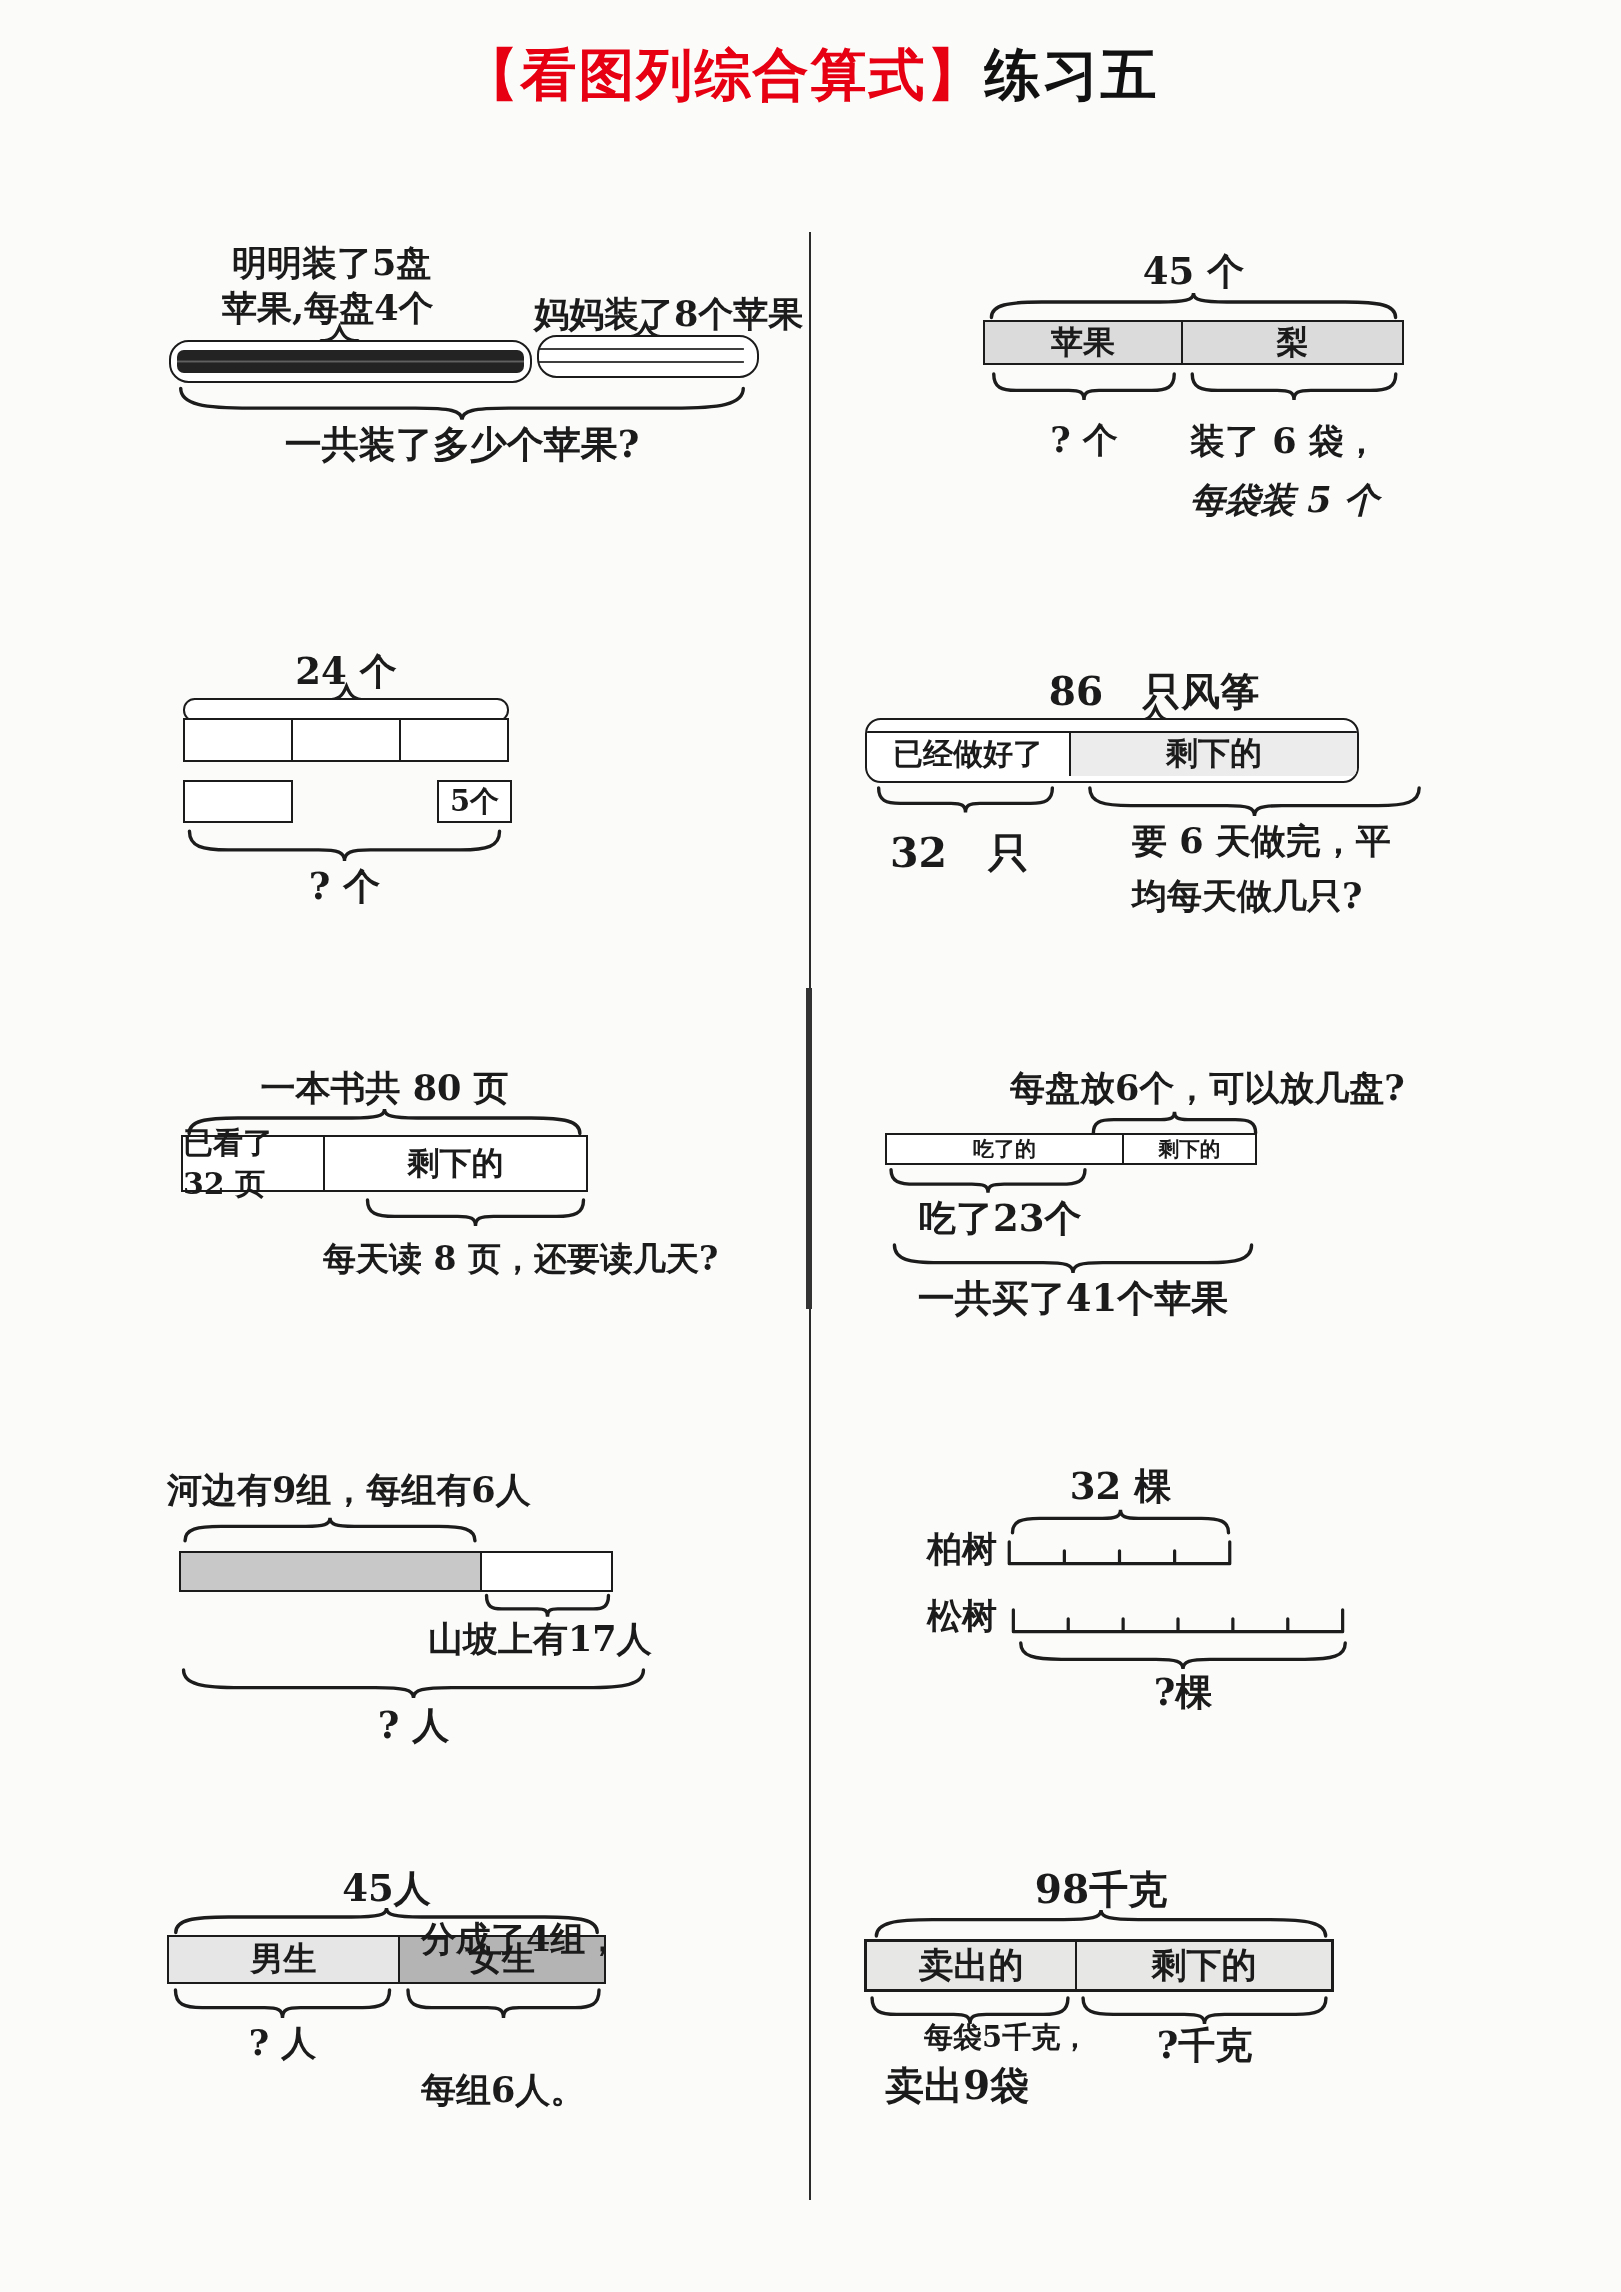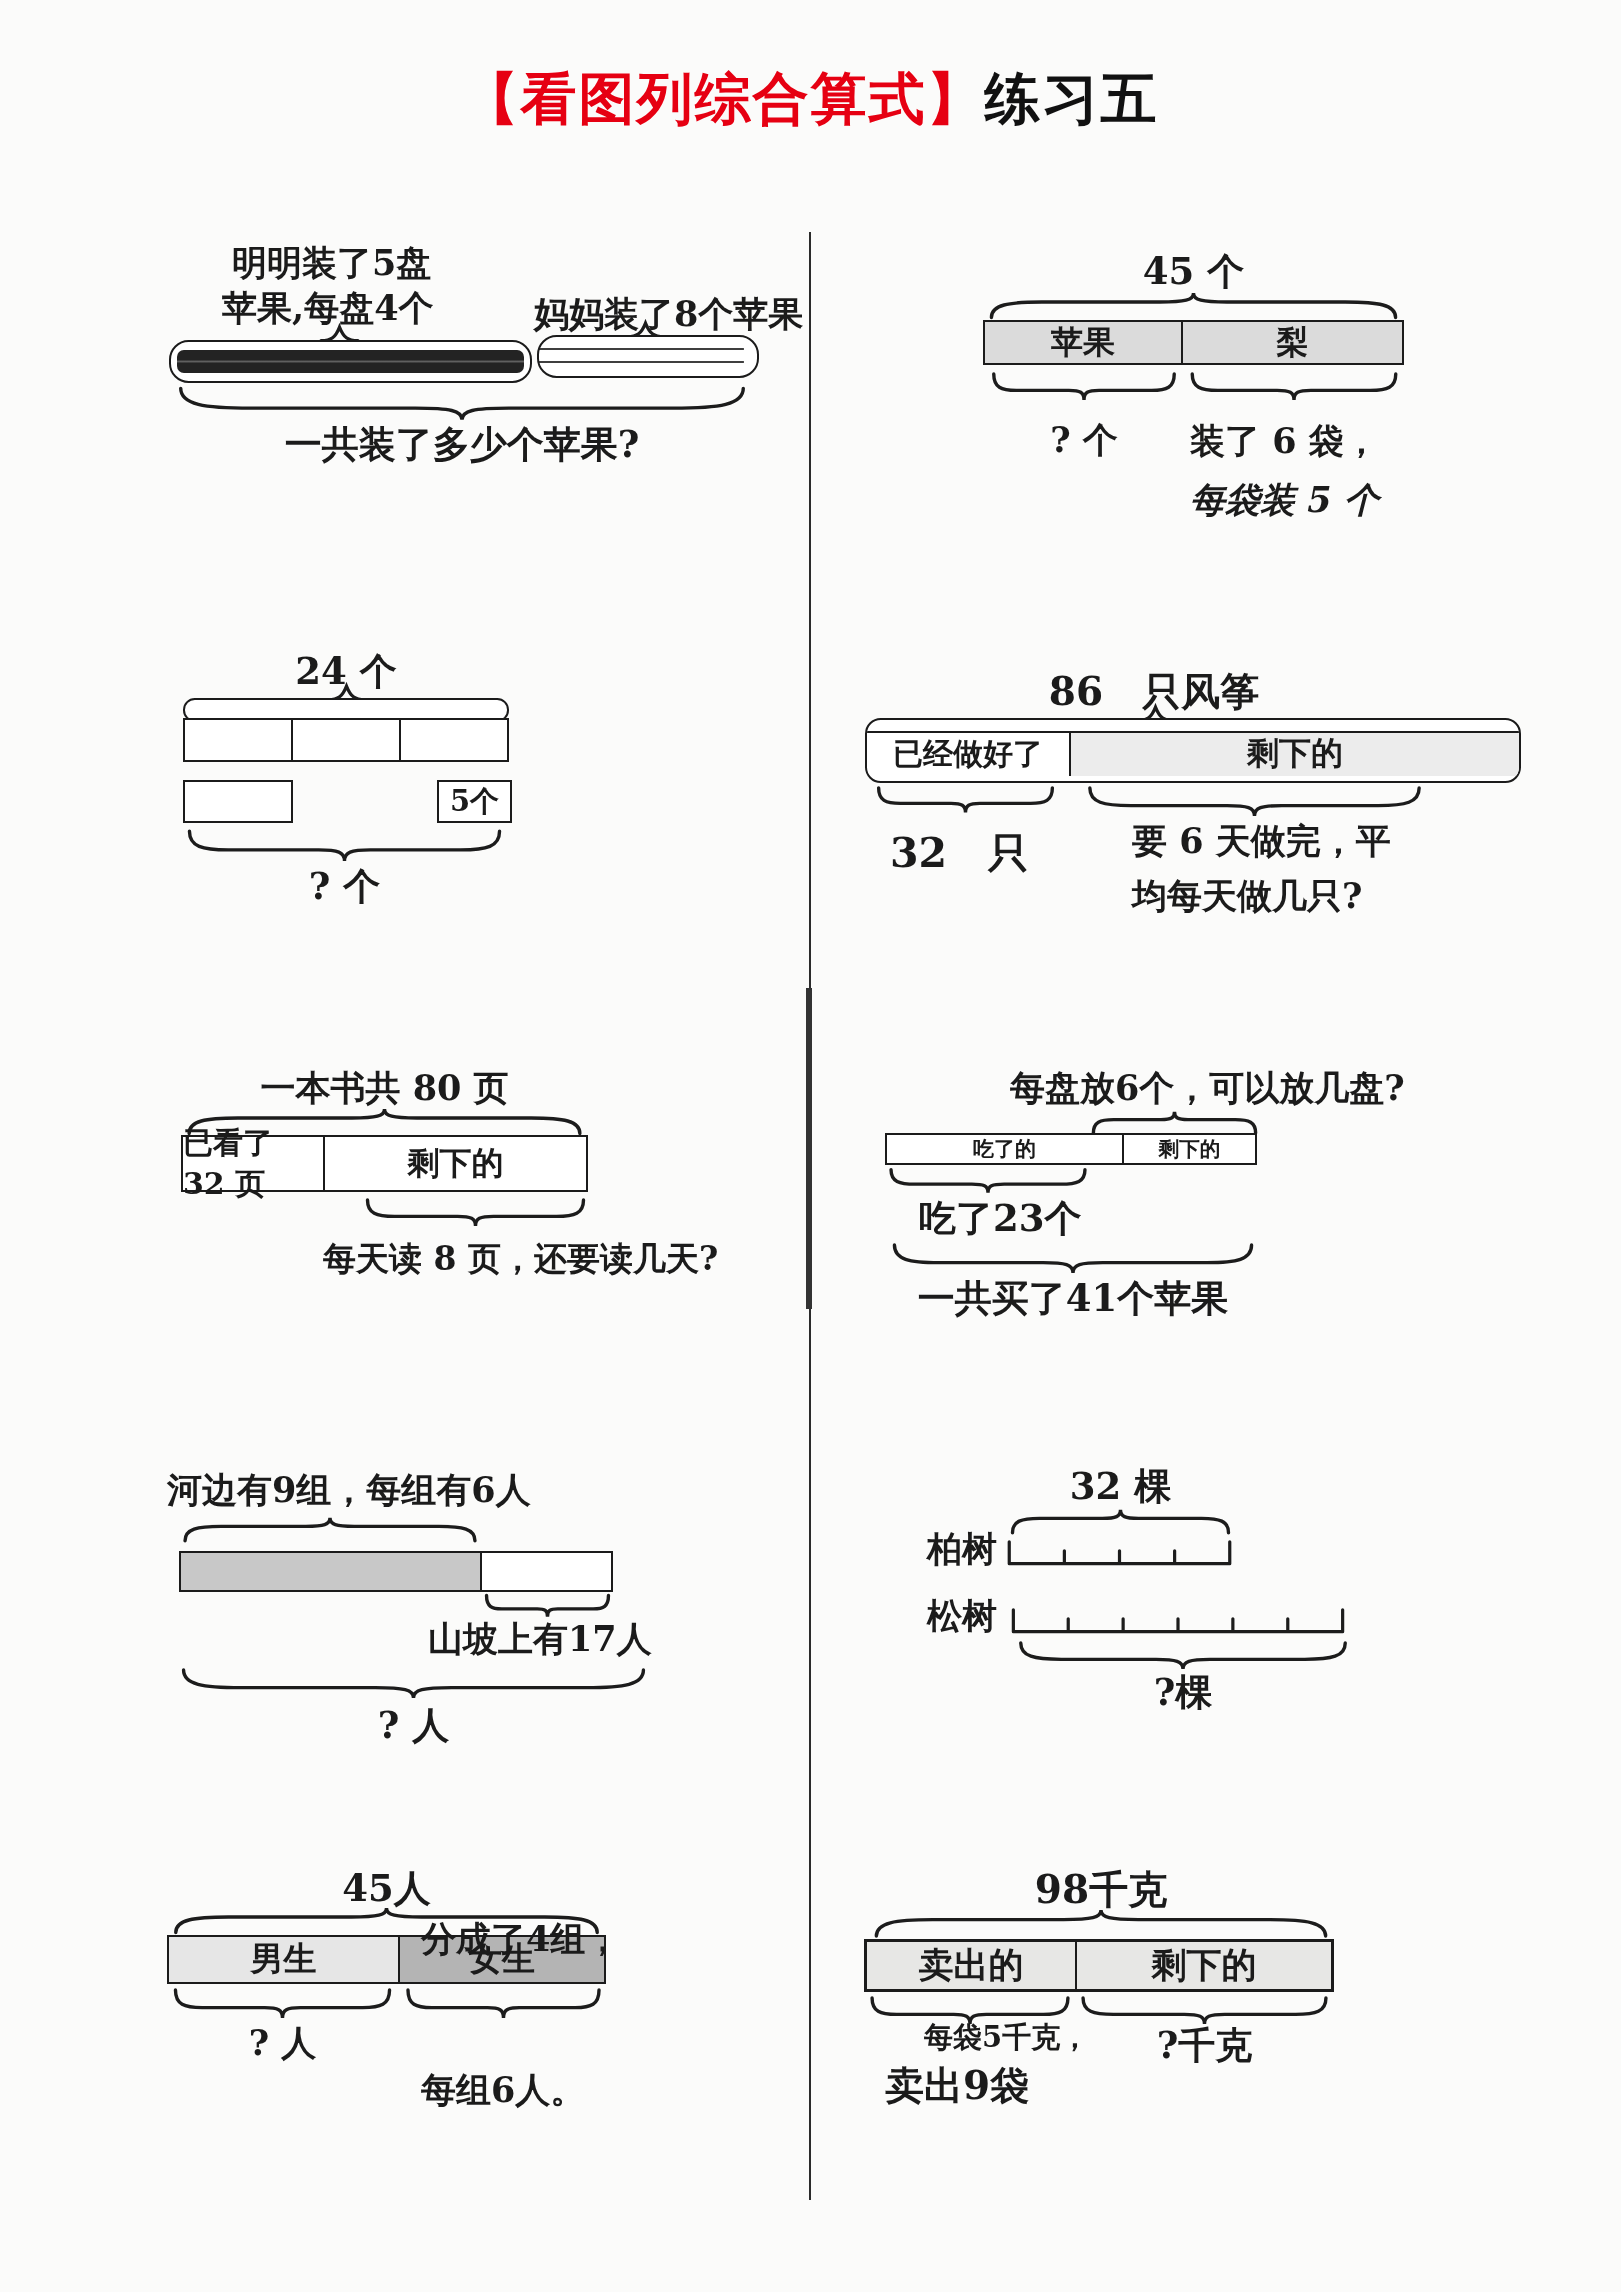--- a/index.html
+++ b/index.html
@@ -19,21 +19,21 @@
   .bar { position: absolute; display: flex; border: 2.9px solid #1b1b1b; background: #fff; }
   .cell { display: flex; align-items: center; justify-content: center; font-weight: 700; height: 100%; }
   .divl { border-left: 2.9px solid #1b1b1b; }
   svg.brace, svg.caret, svg.tickline { position: absolute; overflow: visible; }
   .cap { position: absolute; border: 2.9px solid #1b1b1b; border-radius: 19.6px; background: #fff; }
   .darkband { position: absolute; left: 5.9px; right: 5.9px; top: 7.8px; bottom: 7.8px;
     background: linear-gradient(#232323 42%, #606060 50%, #232323 58%); border-radius: 6.9px; }
   .stripes { background-image: linear-gradient(#3f3f3f,#3f3f3f), linear-gradient(#3f3f3f,#3f3f3f);
     background-size: 94% 2px, 94% 2px; background-position: 3% 30%, 3% 66%; background-repeat: no-repeat; }
   .vline { position: absolute; background: #2b2b2b; }
-  .title { position: absolute; left: 0; right: 0; top: 62px; text-align: center;
+  .title { position: absolute; left: 0; right: 0; top: 38px; text-align: center;
     font-size: 56px; font-weight: 700; letter-spacing: 2px; }
   .footer { position: absolute; left: 0; right: 0; top: 2194px; text-align: center;
     font-size: 28px; font-weight: 400; letter-spacing: 2.9px; }
 </style>
 </head>
 <body>
 
 <div class="page">
 
   <div class="title">
@@ -111,21 +111,21 @@
       </svg>
     <div class="t ctr" style="left:183px; top:866px; width:323px; font-size:37px;">? 个</div>
   </div>
 
   <div>
     <div class="t ctr" style="left:865px; top:670px; width:578px; font-size:39px;">86　只风筝</div>
     <svg class="caret" style="left:1135px; top:705px; width:41px; height:16.7px;" viewBox="0 0 40 16" preserveAspectRatio="none">
         <path d="M2,15 C12,15 16,12 20,2 C24,12 28,15 38,15" fill="none" stroke="#1c1c1c" stroke-width="3.2" stroke-linecap="round" vector-effect="non-scaling-stroke"></path>
       </svg>
 
-    <div class="abs" style="left:865px; top:718px; width:656px; height:65px; border:2.9px solid #1b1b1b; border-radius:15.7px; background:#fff; overflow:hidden;">
+    <div class="abs" style="left:865px; top:718px; width:494px; height:65px; border:2.9px solid #1b1b1b; border-radius:15.7px; background:#fff; overflow:hidden;">
       <div style="height:12.7px; border-bottom:2.9px solid #1b1b1b;"></div>
       <div style="display:flex; height:43px;">
         <div class="cell" style="width:202px; font-size:30px;">已经做好了</div>
         <div class="cell divl" style="flex:1; background:#ececec; font-size:32px;">剩下的</div>
       </div>
     </div>
 
     <svg class="brace" style="left:875px; top:786px; width:181px; height:27.4px;" viewBox="0 0 100 30" preserveAspectRatio="none">
         <path d="M2,2 C2,16 6,19 14,19 L42,19 C48,19 50,21 50,29 C50,21 52,19 58,19 L86,19 C94,19 98,16 98,2" fill="none" stroke="#1c1c1c" stroke-width="3.4" stroke-linecap="round" vector-effect="non-scaling-stroke"></path>
       </svg>

